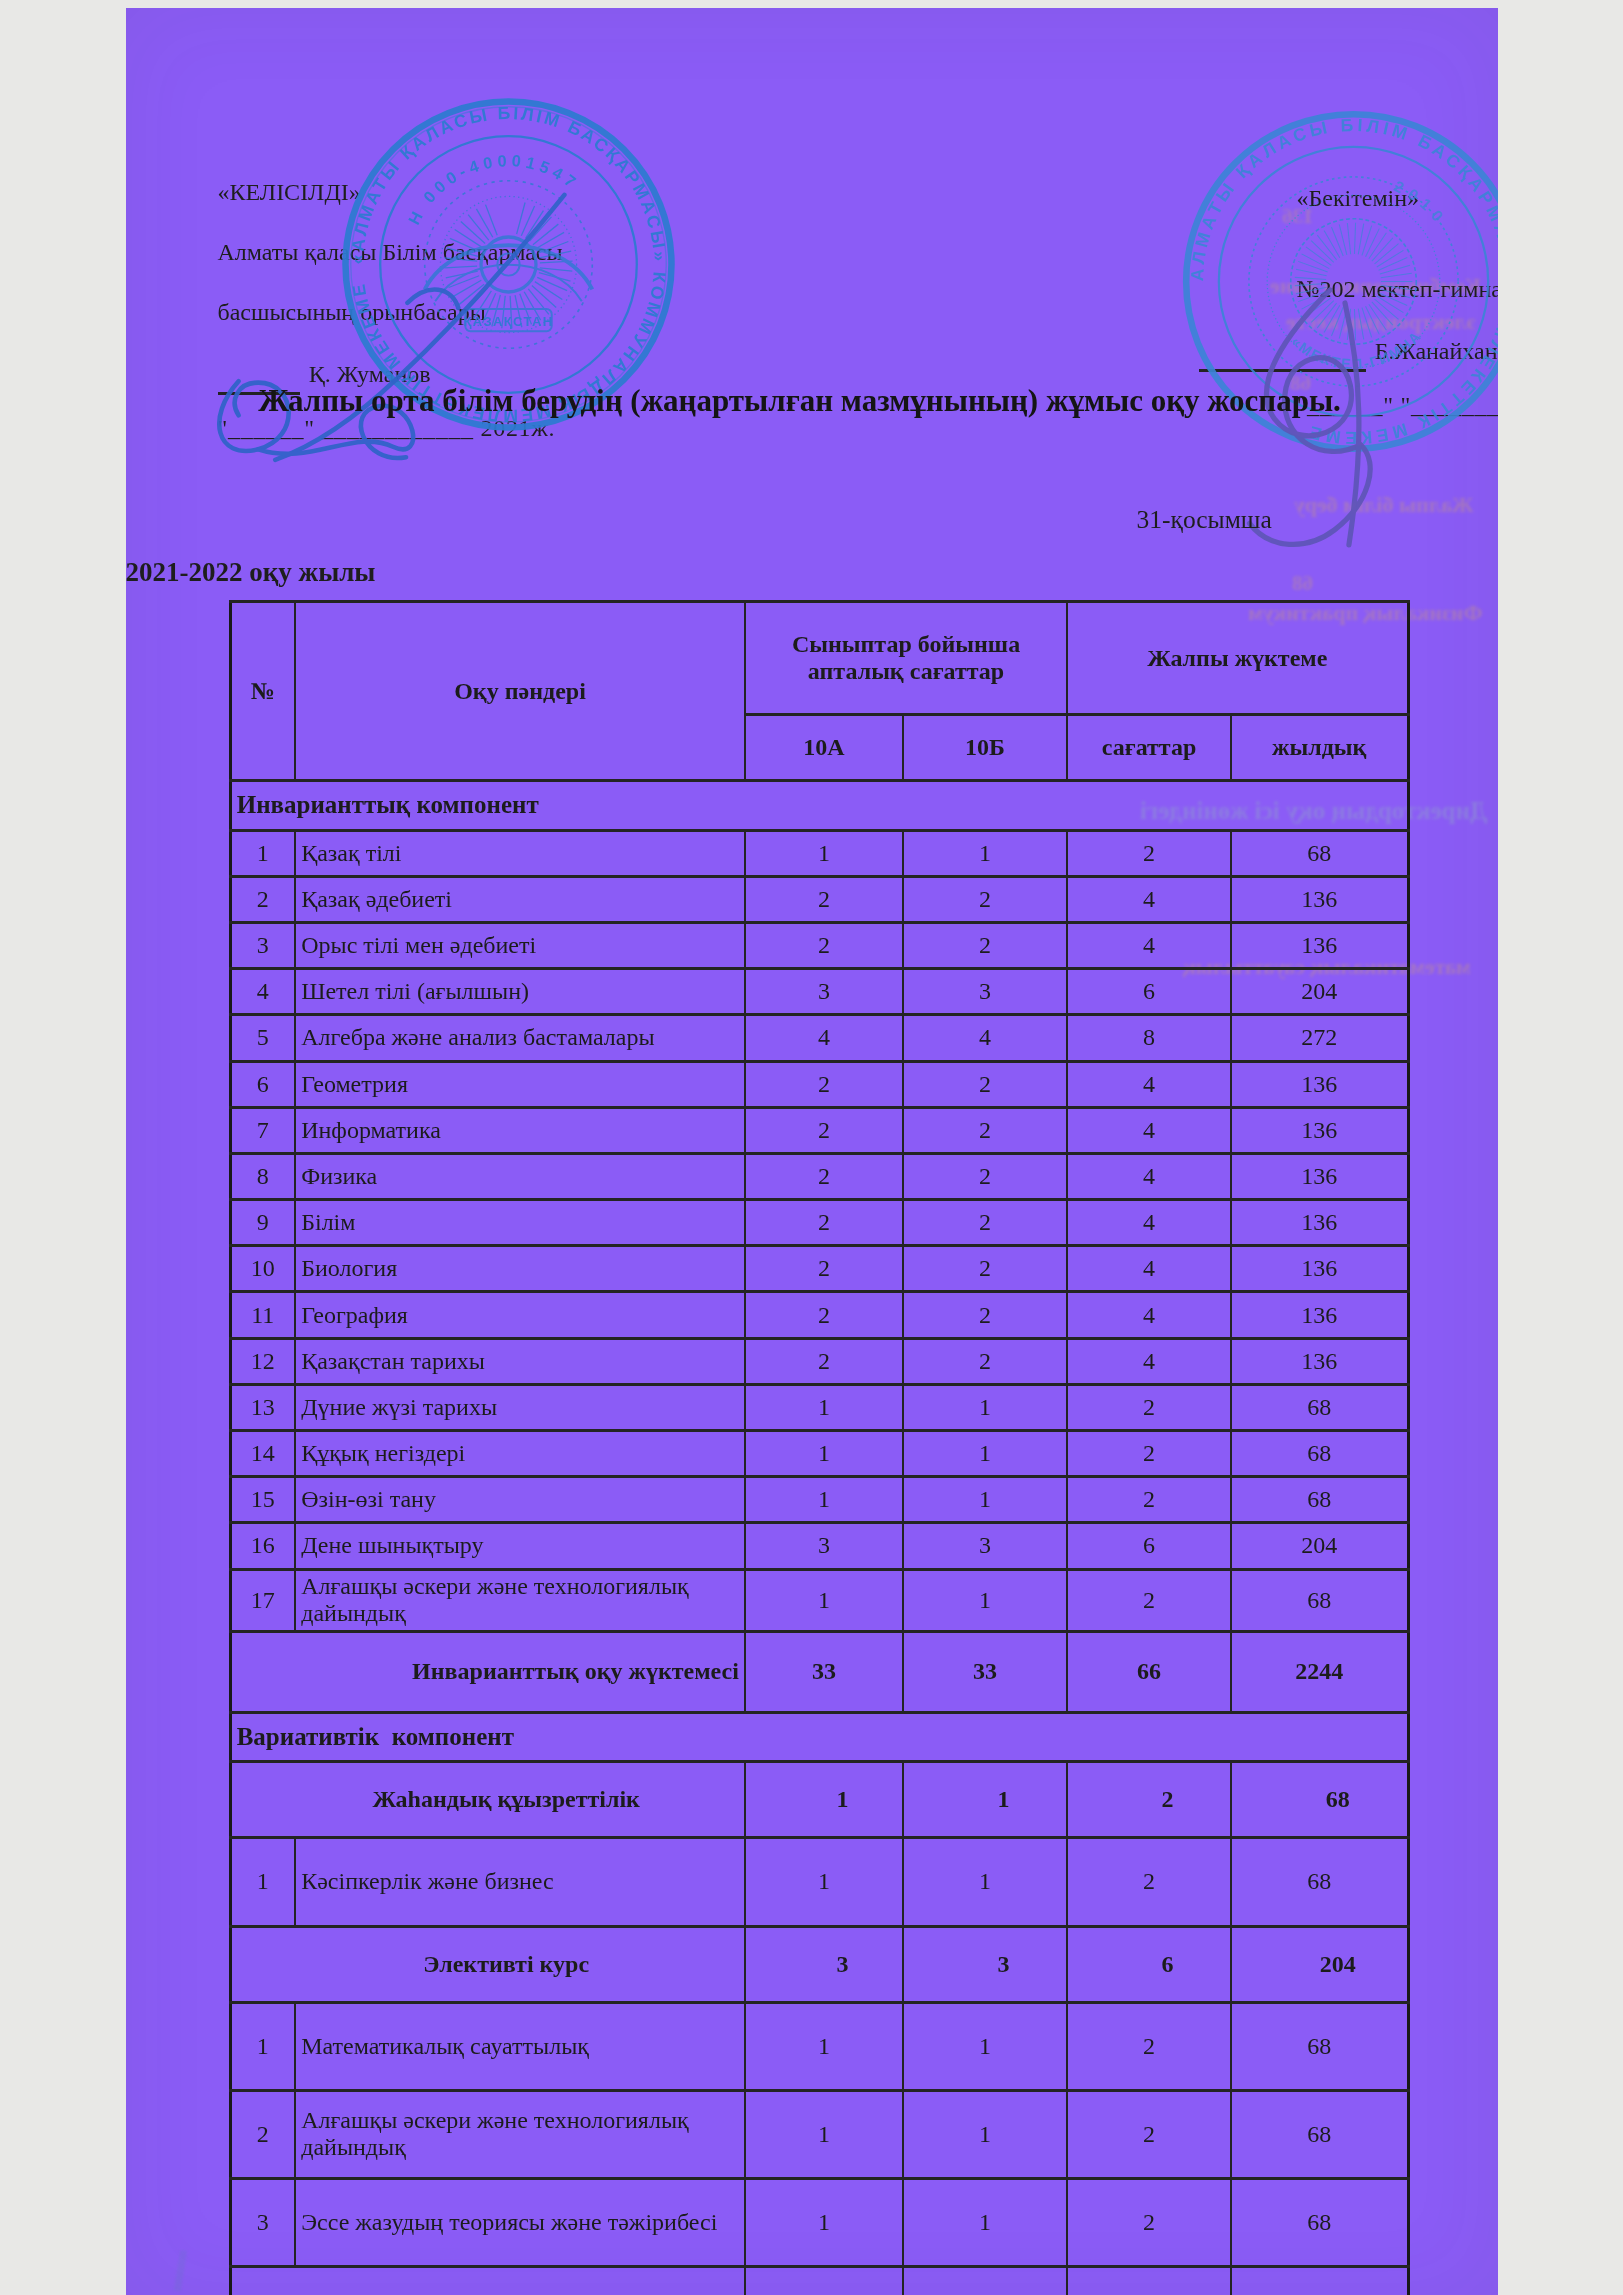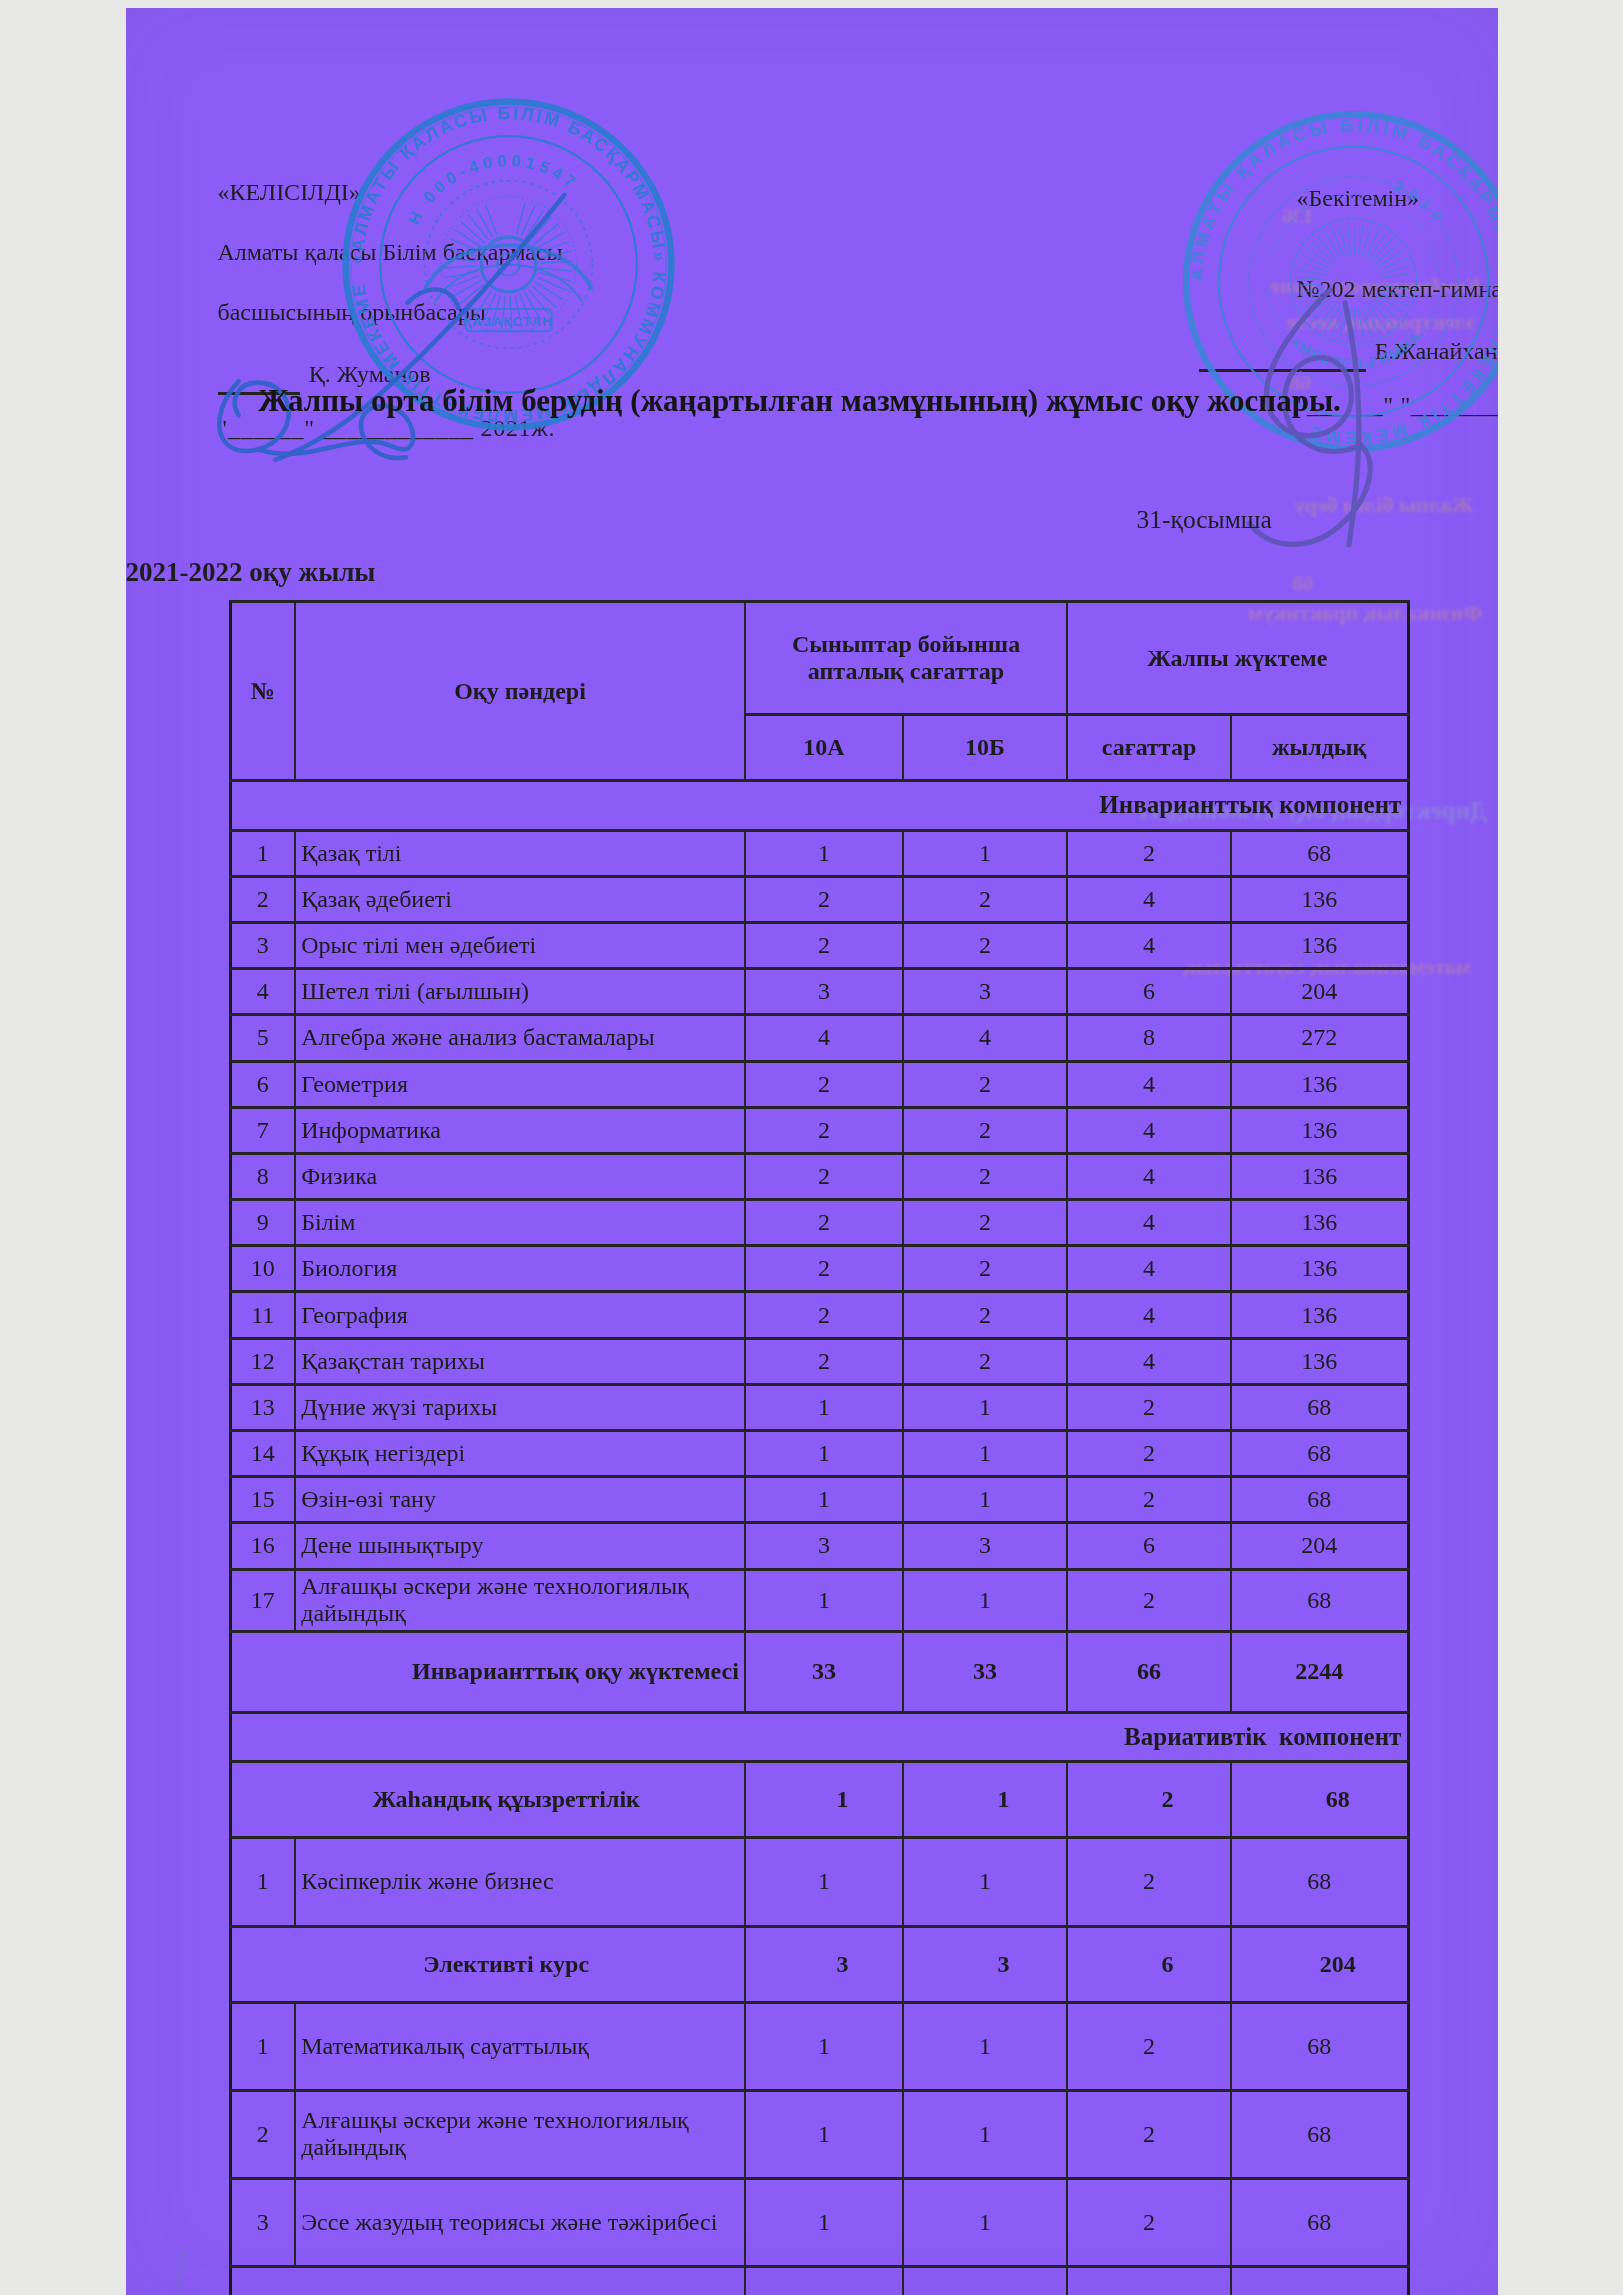--- a/index.html
+++ b/index.html
@@ -39,21 +39,21 @@
   table.cur th,table.cur td{
     border-top:3.3px solid #242424;border-bottom:3.3px solid #242424;
     border-left:2px solid #242424;border-right:2px solid #242424;
     padding:2.6px 5.2px;vertical-align:middle;background:transparent;
   }
   table.cur thead th{font-weight:bold;text-align:center;}
   thead tr.h1 th{height:105px;}
   thead tr.h2 th{height:58px;}
   td.c-num,td.c-val{text-align:center;}
   td.c-name{text-align:left;padding-left:9.2px;}
-  tr.row-section td{height:41px;text-align:right;font-weight:bold;font-size:25px;white-space:pre-wrap;}
+  tr.row-section td{height:41px;text-align:left;font-weight:bold;font-size:25px;white-space:pre-wrap;}
   tr.row-subject.s1 td{height:38px;}
   tr.row-subject.s2 td{height:80px;}
   tr.row-group td{height:68px;font-weight:bold;padding-left:42px;}
   tr.row-group td.c-label{text-align:center;}
   tr.row-total td{height:73px;font-weight:bold;}
   tr.row-total td.c-label{text-align:right;padding-left:6.5px;}
   
   .stamp{position:absolute;pointer-events:none;}
   .stamp-left{left:211px;top:85px;opacity:.93;}
   .stamp-right{left:1051px;top:97px;opacity:.9;}

